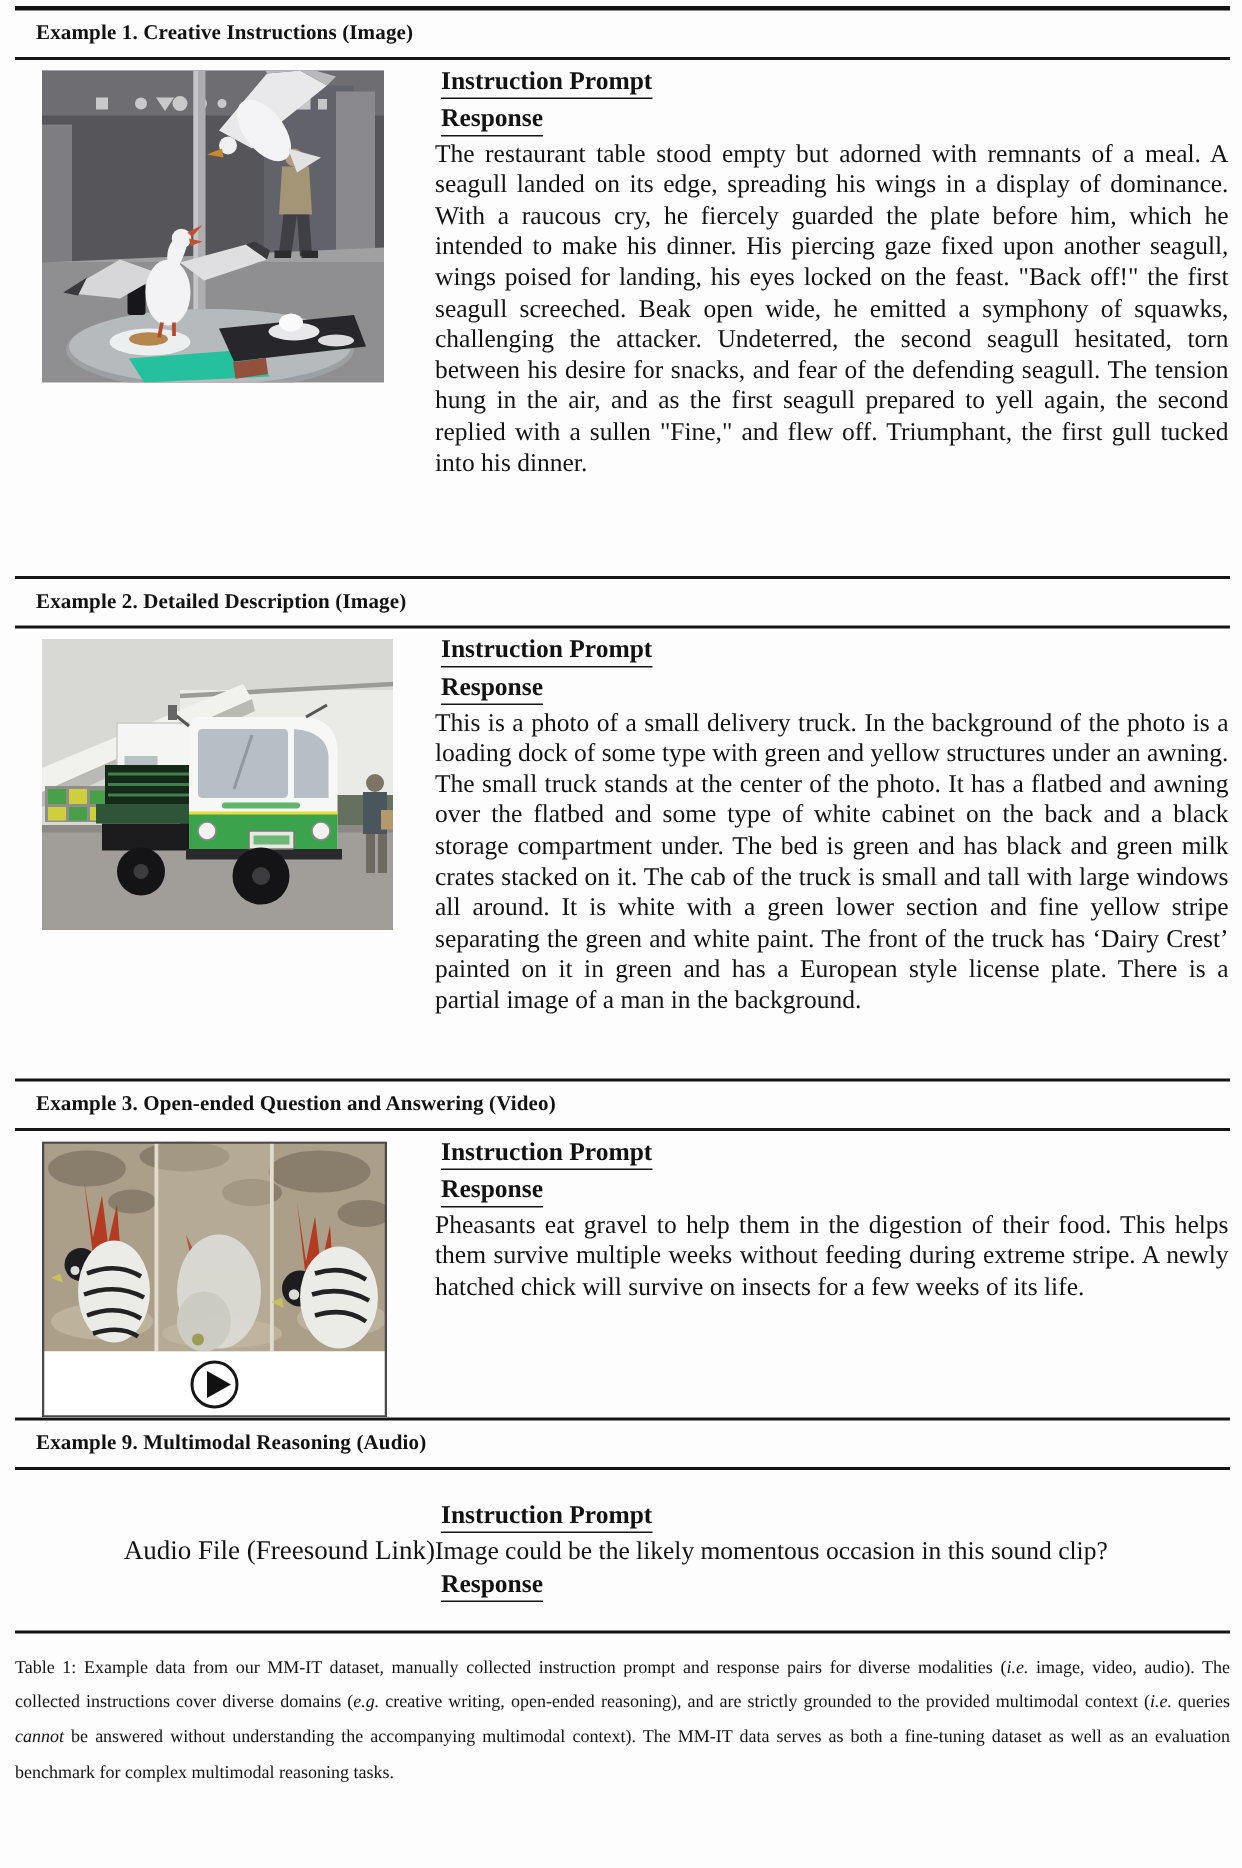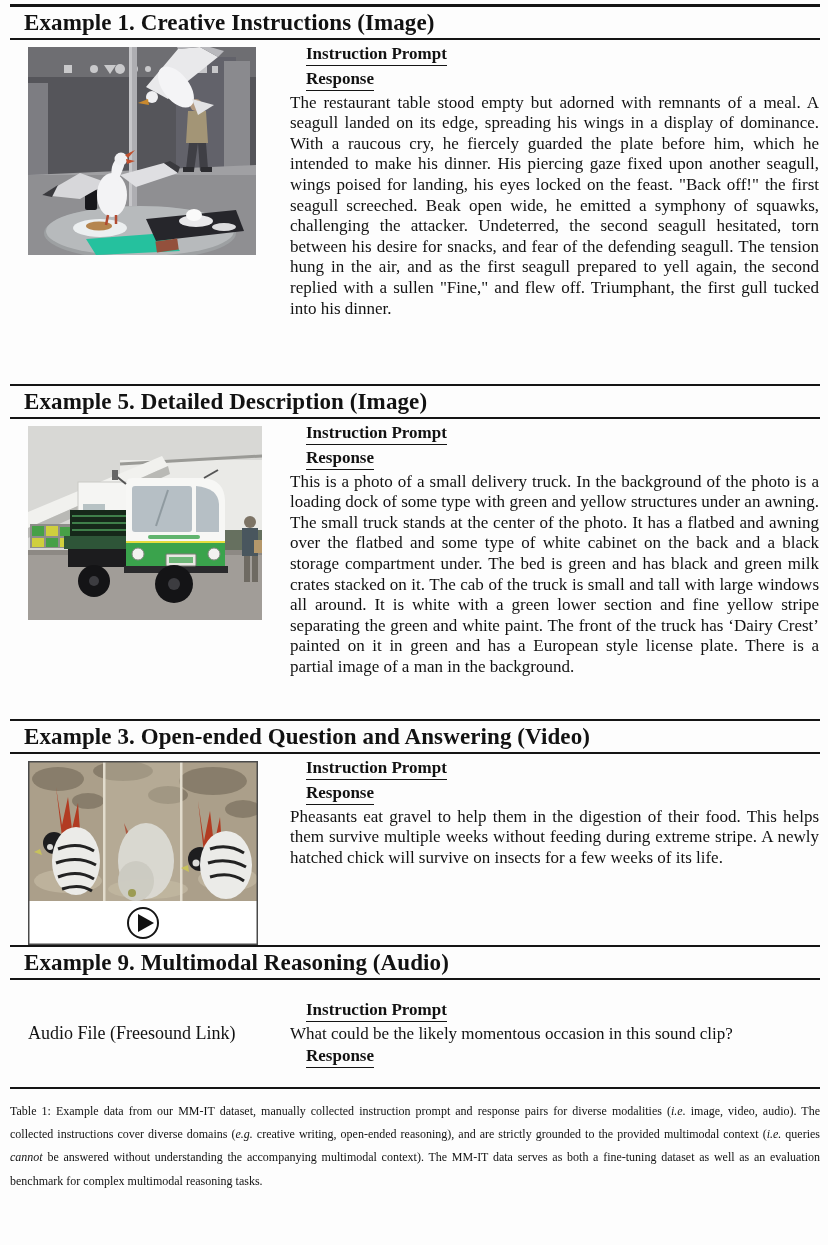--- a/index.html
+++ b/index.html
@@ -7,39 +7,39 @@
   body {
     width: 828px; height: 1245px; overflow: hidden;
     font-family: "Liberation Serif", "DejaVu Serif", serif;
     color: #121212;
   }
   .page { width: 828px; height: 1245px; position: relative; padding-top: 4px; }
   .tbl { margin-left: 10px; width: 810px; }
   .rule { height: 2px; background: #151515; }
   .rule.thick { height: 2.5px; }
   .ex-header {
-    font-weight: bold; font-size: 23px; line-height: 21px;
+    font-weight: bold; font-size: 14px; line-height: 21px;
     padding: 5px 0 5px 14px; letter-spacing: 0.1px; font-family: Liberation Serif, serif;
   }
   .ex-body { display: flex; align-items: flex-start; }
   .media-cell { flex: 0 0 280px; width: 280px; padding: 7px 0 0 18px; }
   .text-cell {
     flex: 1 1 auto; padding: 3px 1px 0 0;
     font-size: 17px; line-height: 20.6px; text-align: justify;
   }
   .sec-label {
     display: inline-block; font-weight: bold;
     border-bottom: 1.6px solid #151515; padding-bottom: 0.5px;
-    margin: 1px 0 2px 16px;
+    margin: 1px 0 2px 4px;
   }
   .b1 { min-height: 344px; }
   .b2 { min-height: 300px; }
   .b3 { min-height: 190px; }
   .b4 { min-height: 107px; align-items: center; }
-  .b4 .media-cell { padding-top: 0; display: flex; justify-content: flex-start; }
+  .b4 .media-cell { padding-top: 0; display: flex; justify-content: flex-end; }
   .audio-text { font-size: 18px; text-align: center; }
   .photo { display: block; }
   .caption {
     margin: 0 8px 0 10px; padding-top: 11px;
     font-size: 12px; line-height: 23.2px; text-align: justify;
   }
 </style>
 </head>
 <body>
 
@@ -121,21 +121,21 @@
       </div>
       <div class="text-cell">
         <div><span class="sec-label">Instruction Prompt</span></div>
         <div><span class="sec-label">Response</span></div>
         <div>The restaurant table stood empty but adorned with remnants of a meal. A seagull landed on its edge, spreading his wings in a display of dominance.  With a raucous cry, he fiercely guarded the plate before him, which he intended to make his dinner.  His piercing gaze fixed upon another seagull, wings poised for landing, his eyes locked on the feast. "Back off!" the first seagull screeched. Beak open wide, he emitted a symphony of squawks, challenging the attacker. Undeterred, the second seagull hesitated, torn between his desire for snacks, and fear of the defending seagull.  The tension hung in the air, and as the first seagull prepared to yell again, the second replied with a sullen "Fine," and flew off. Triumphant, the first gull tucked into his dinner.</div>
       </div>
     </div>
 
     <div class="rule"></div>
 
-    <div class="ex-header">Example 5. Detailed Description (Image)</div>
+    <div class="ex-header">Example 2. Detailed Description (Image)</div>
     <div class="rule"></div>
     <div class="ex-body b2">
       <div class="media-cell">
         <svg class="photo" width="234" height="194" viewBox="0 0 234 194">
           <rect width="234" height="194" fill="#d8d8d5"></rect>
           <rect x="92" y="34" width="142" height="92" fill="#eaeae7"></rect>
           <line x1="92" y1="38" x2="234" y2="30" stroke="#9a9a96" stroke-width="3"></line>
           <rect x="120" y="40" width="10" height="60" fill="#dcdcd8"></rect>
           <rect x="92" y="104" width="142" height="20" fill="#66705f"></rect>
           <polygon points="0,86 134,30 140,40 0,102" fill="#f1f1ee"></polygon>
@@ -274,21 +274,21 @@
     <div class="rule"></div>
 
     <div class="ex-header">Example 9. Multimodal Reasoning (Audio)</div>
     <div class="rule"></div>
     <div class="ex-body b4">
       <div class="media-cell">
         <span class="audio-text">Audio File (Freesound Link)</span>
       </div>
       <div class="text-cell">
         <div><span class="sec-label">Instruction Prompt</span></div>
-        <div>What could be the likely momentous occasion in this sound clip?</div>
+        <div>Image could be the likely momentous occasion in this sound clip?</div>
         <div><span class="sec-label">Response</span></div>
       </div>
     </div>
 
     <div class="rule thick"></div>
   </div>
 
   <div class="caption"><span>Table 1: Example data from our MM-IT dataset, manually collected instruction prompt and response pairs for diverse modalities (</span><i>i.e.</i><span> image, video, audio).  The collected instructions cover diverse domains (</span><i>e.g.</i><span> creative writing, open-ended reasoning), and are strictly grounded to the provided multimodal context (</span><i>i.e.</i><span> queries </span><i>cannot</i><span> be answered without understanding the accompanying multimodal context). The MM-IT data serves as both a fine-tuning dataset as well as an evaluation benchmark for complex multimodal reasoning tasks.</span></div>
 </div>
 

